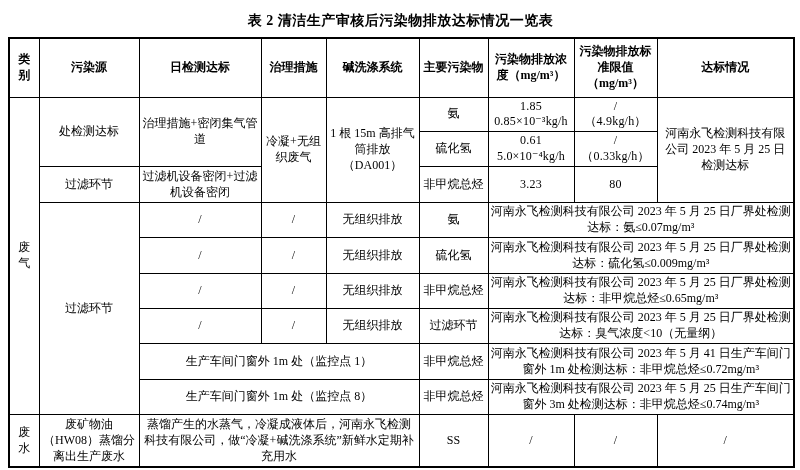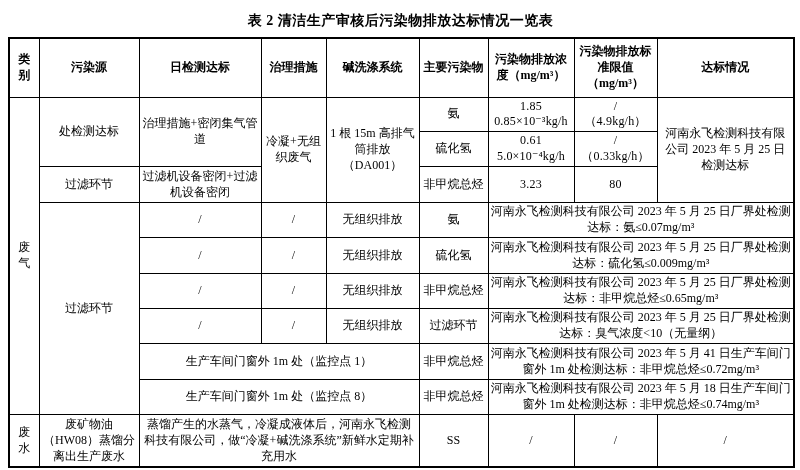--- a/index.html
+++ b/index.html
@@ -129,21 +129,21 @@
 
     <tr style="height:36px">
       <td colspan="3">生产车间门窗外 1m 处（监控点 1）</td>
       <td>非甲烷总烃</td>
       <td colspan="3">河南永飞检测科技有限公司 2023 年 5 月 41 日生产车间门窗外 1m 处检测达标：非甲烷总烃≤0.72mg/m³</td>
     </tr>
 
     <tr style="height:35px">
       <td colspan="3">生产车间门窗外 1m 处（监控点 8）</td>
       <td>非甲烷总烃</td>
-      <td colspan="3">河南永飞检测科技有限公司 2023 年 5 月 18 日生产车间门窗外 1m 处检测达标：非甲烷总烃≤0.74mg/m³</td>
+      <td colspan="3">河南永飞检测科技有限公司 2023 年 5 月 25 日生产车间门窗外 3m 处检测达标：非甲烷总烃≤0.74mg/m³</td>
     </tr>
 
     <tr style="height:52px">
       <td><span class="vcell">废水</span></td>
       <td>废矿物油（HW08）蒸馏分离出生产废水</td>
       <td colspan="3">蒸馏产生的水蒸气，冷凝成液体后，河南永飞检测科技有限公司，做“冷凝+碱洗涤系统”新鲜水定期补充用水</td>
       <td>SS</td>
       <td>/</td>
       <td>/</td>
       <td>/</td>

